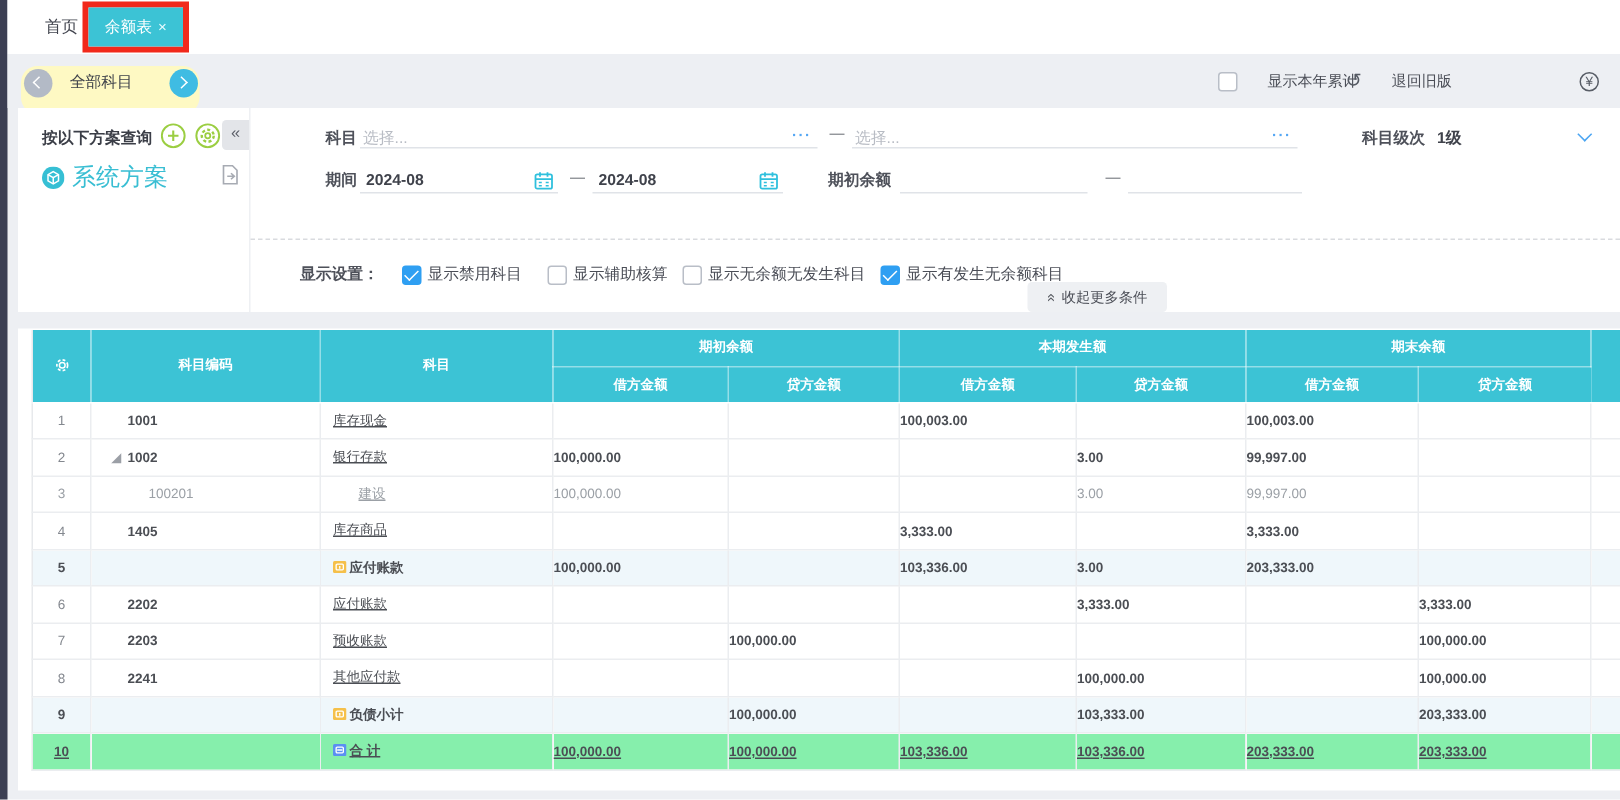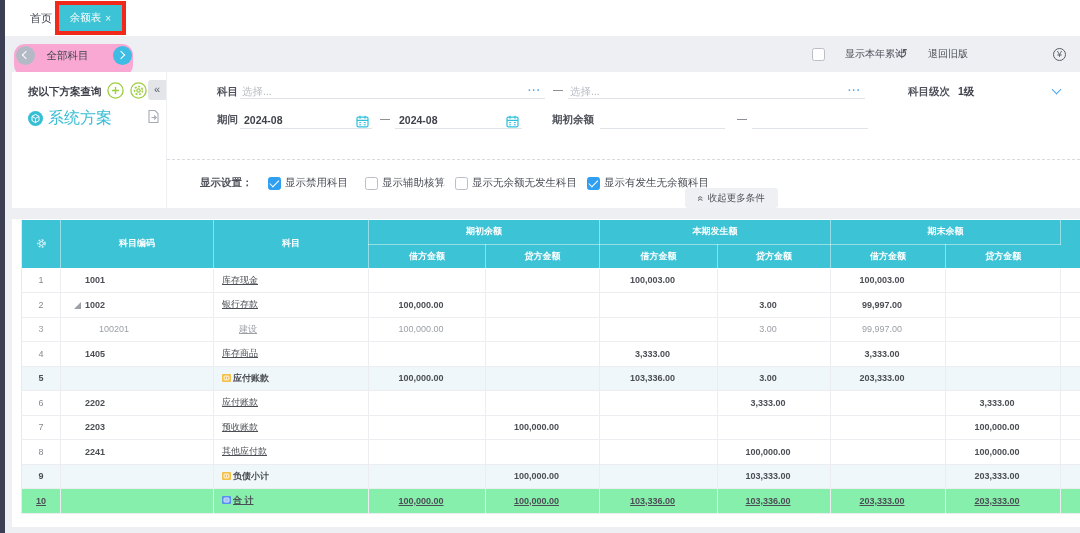--- a/index.html
+++ b/index.html
@@ -16,21 +16,21 @@
   
   .tabbar { position:absolute; left:5px; top:0; width:1075px; height:36px; background:#ffffff;text-decoration:underline; }
   .tab-home { position:absolute; left:25px; top:0; height:36px; line-height:36px; font-size:11px; color:#41444e; cursor:pointer; }
   .tab-annotation { position:absolute; left:50px; top:1px; width:71px; height:34px; border:4px solid #f1291b; }
   .tab-active { width:63px; height:26px; background:#3cc3d5; color:#fff; font-size:10.5px;
     display:flex; align-items:center; justify-content:center; gap:4px; cursor:pointer; }
   .tab-close { font-size:10px; color:#eafcff; }
 
   
   .navrow { position:absolute; left:5px; top:36px; width:1075px; height:36px; background:#edeff3; overflow:hidden; }
-  .acct-pill { position:absolute; left:9px; top:8px; width:119px; height:32px; background:#f9a8d4; border-radius:11px; }
+  .acct-pill { position:absolute; left:9px; top:8px; width:119px; height:32px; background:#fef9c3; border-radius:11px; }
   .pill-circle { position:absolute; top:1.5px; width:19px; height:19px; border-radius:50%; cursor:pointer; }
   .pill-prev { left:1.5px; background:#b3bac6; }
   .pill-next { right:1.5px; background:#3fbce3; }
   .chev { position:absolute; top:6.2px; width:6px; height:6px; border-left:1.8px solid #fff; border-bottom:1.8px solid #fff; }
   .chev-left  { left:7.5px; transform:rotate(45deg); }
   .chev-right { left:5px;  transform:rotate(-135deg); }
   .acct-label { position:absolute; left:0; width:107px; text-align:center; line-height:22px; font-size:10.5px; color:#3f424a; }
 
   .checkbox { display:inline-block; width:13px; height:13px; border:1px solid #b9bec7; border-radius:2.5px; background:#fff; position:relative; cursor:pointer; vertical-align:middle; }
   .checkbox.checked { background:#2f9ff2; border-color:#2f9ff2; }
@@ -84,21 +84,21 @@
   table.balance th:last-child { border-right:none; }
   table.balance td { height:24.5px; border-right:1px solid #ebedf0; border-bottom:1px solid #ebedf0;
     font-size:9px; color:#4b4e54; padding:0; white-space:nowrap; overflow:hidden; }
   table.balance td:first-child, table.balance th:first-child { border-left:1px solid #e7e9ec; }
   table.balance td.c-no { text-align:center; color:#84888f; }
   table.balance td.c-code { padding-left:24px; font-weight:bold; color:#4b4e54; position:relative; }
   table.balance td.c-code.lvl2 { padding-left:38px; font-weight:normal; }
   table.balance td.c-name { padding-left:8px; }
   table.balance td.c-name .nm { text-decoration:underline; cursor:pointer; }
   table.balance td.c-name.lvl2 { padding-left:25px; }
-  table.balance td.c-num { text-align:center; padding-right:12px; font-weight:bold; }
+  table.balance td.c-num { text-align:left; padding-right:12px; font-weight:bold; }
   table.balance tr.muted td, table.balance tr.muted td.c-code, table.balance tr.muted td.c-num { color:#9ba0a6; font-weight:normal; }
   table.balance tr.subtotal td { background:#eff7fb; }
   table.balance tr.total td { background:#86efac;text-decoration:underline; }
   table.balance tr.subtotal td.c-no, table.balance tr.total td.c-no { color:#4b4e54; font-weight:bold; }
   table.balance tr.subtotal td.c-name, table.balance tr.total td.c-name { font-weight:bold; }
   .expand-tri { position:absolute; left:13px; top:8px; }
   .row-ico { display:inline-block; vertical-align:-1px; margin-right:2px; }
   .gearwrap { display:block; margin:0 auto; width:11px; height:11px; }
 </style>
 </head>

